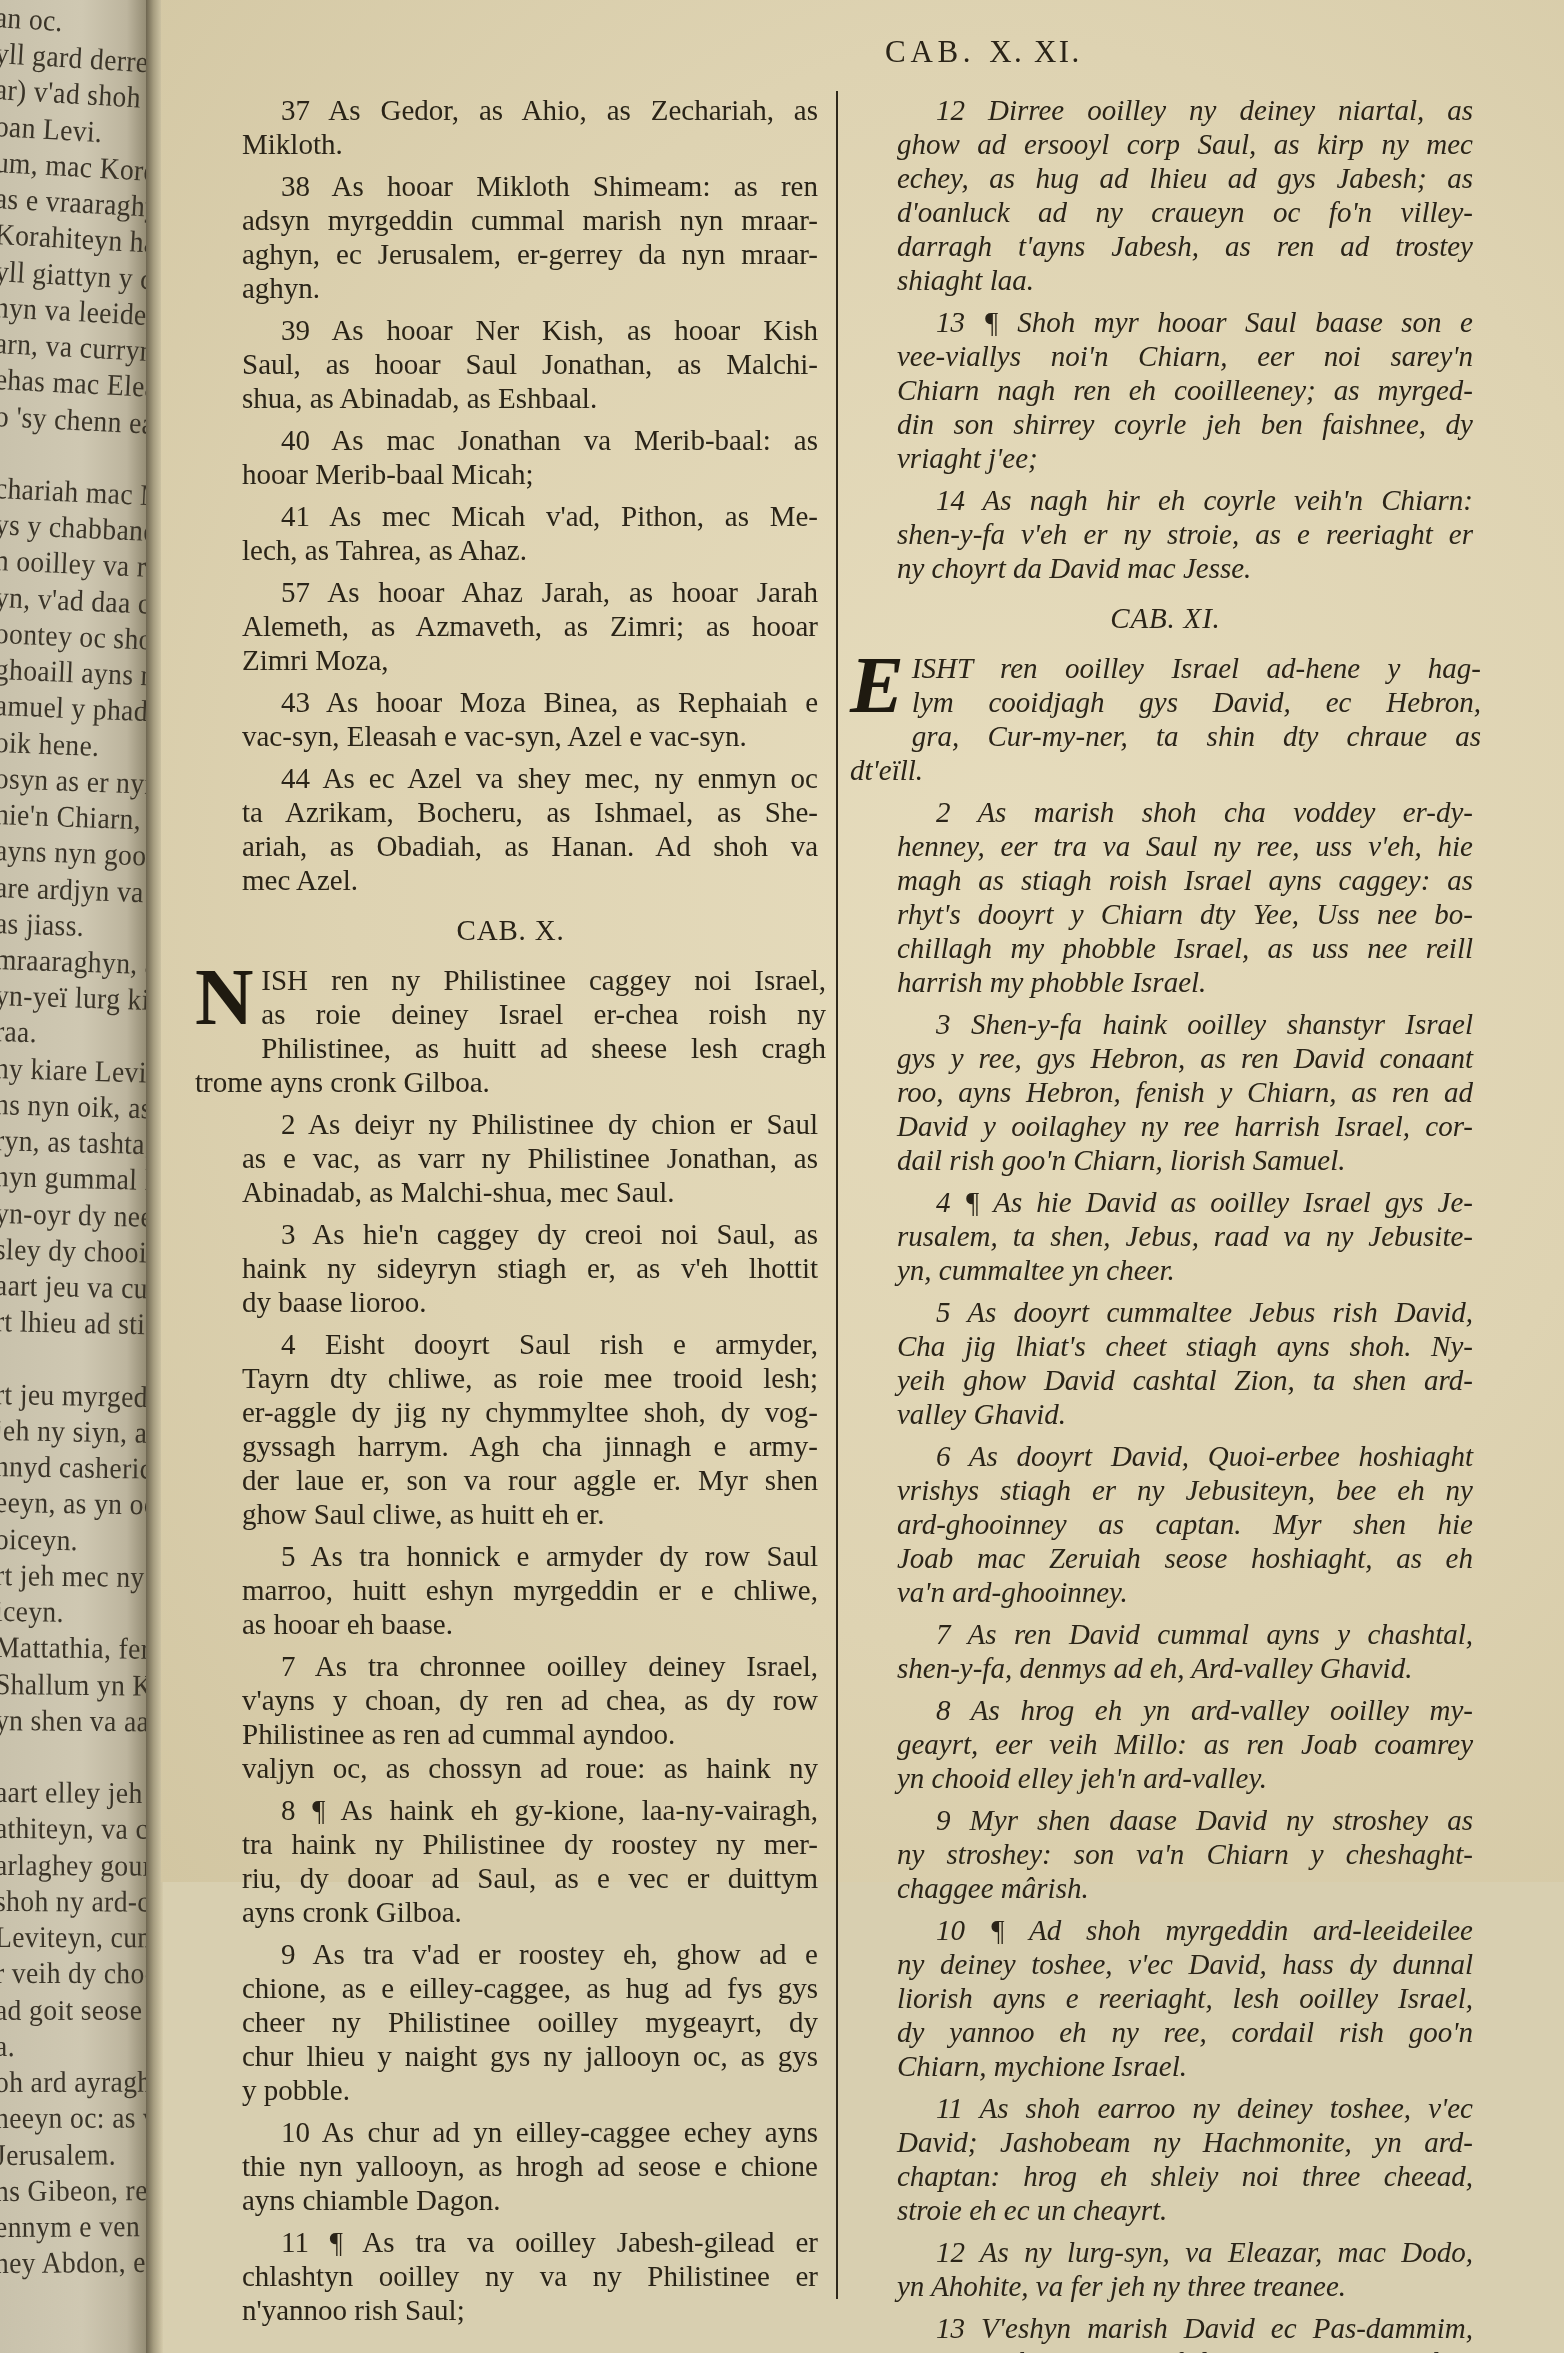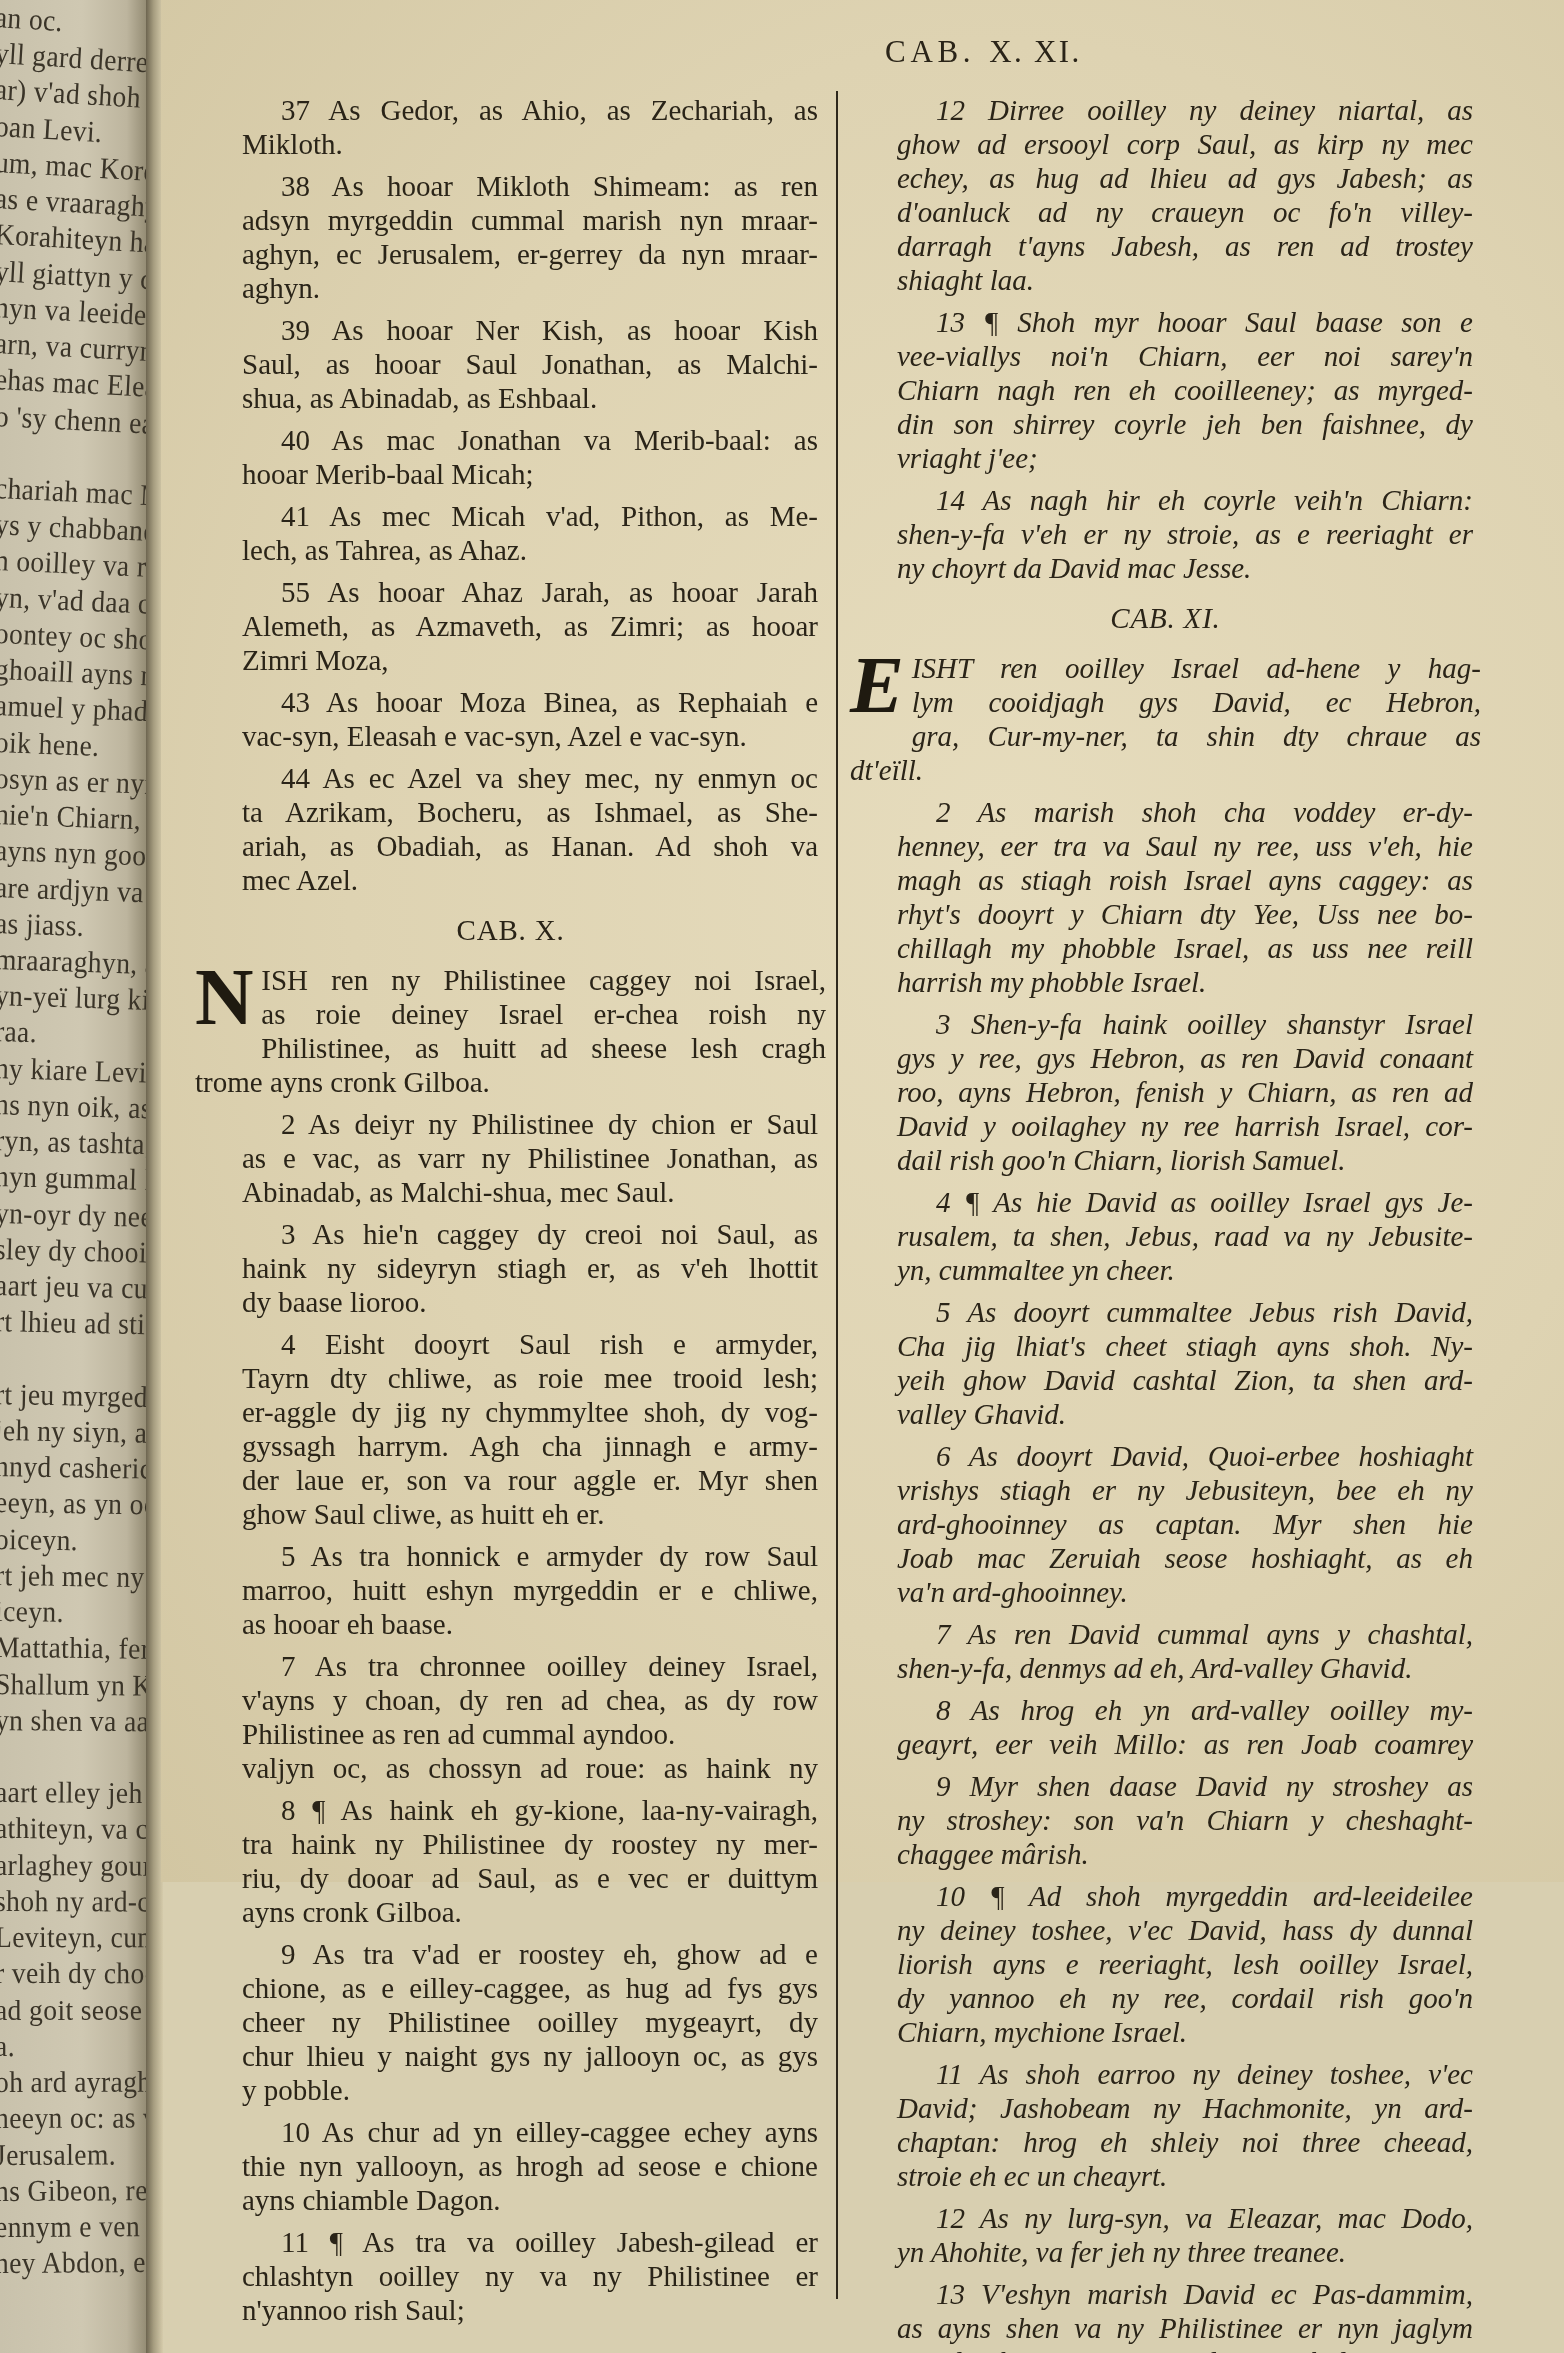--- a/index.html
+++ b/index.html
@@ -149,21 +149,21 @@
       </div>
       <div class="verse">
         <span class="line indent">40 As mac Jonathan va Merib-baal: as</span>
         <span class="line last">hooar Merib-baal Micah;</span>
       </div>
       <div class="verse">
         <span class="line indent">41 As mec Micah v'ad, Pithon, as Me-</span>
         <span class="line last">lech, as Tahrea, as Ahaz.</span>
       </div>
       <div class="verse">
-        <span class="line indent">55 As hooar Ahaz Jarah, as hooar Jarah</span>
+        <span class="line indent">57 As hooar Ahaz Jarah, as hooar Jarah</span>
         <span class="line">Alemeth, as Azmaveth, as Zimri; as hooar</span>
         <span class="line last">Zimri Moza,</span>
       </div>
       <div class="verse">
         <span class="line indent">43 As hooar Moza Binea, as Rephaiah e</span>
         <span class="line last">vac-syn, Eleasah e vac-syn, Azel e vac-syn.</span>
       </div>
       <div class="verse">
         <span class="line indent">44 As ec Azel va shey mec, ny enmyn oc</span>
         <span class="line">ta Azrikam, Bocheru, as Ishmael, as She-</span>
@@ -294,20 +294,21 @@
         <span class="line">Joab mac Zeruiah seose hoshiaght, as eh</span>
         <span class="line last">va'n ard-ghooinney.</span>
       </div>
       <div class="verse">
         <span class="line indent">7 As ren David cummal ayns y chashtal,</span>
         <span class="line last">shen-y-fa, denmys ad eh, Ard-valley Ghavid.</span>
       </div>
       <div class="verse">
         <span class="line indent">8 As hrog eh yn ard-valley ooilley my-</span>
         <span class="line">geayrt, eer veih Millo: as ren Joab coamrey</span>
+        <span class="line last">yn chooid elley jeh'n ard-valley.</span>
       </div>
       <div class="verse">
         <span class="line indent">9 Myr shen daase David ny stroshey as</span>
         <span class="line">ny stroshey: son va'n Chiarn y cheshaght-</span>
         <span class="line last">chaggee mârish.</span>
       </div>
       <div class="verse">
         <span class="line indent">10 ¶ Ad shoh myrgeddin ard-leeideilee</span>
         <span class="line">ny deiney toshee, v'ec David, hass dy dunnal</span>
         <span class="line">liorish ayns e reeriaght, lesh ooilley Israel,</span>

